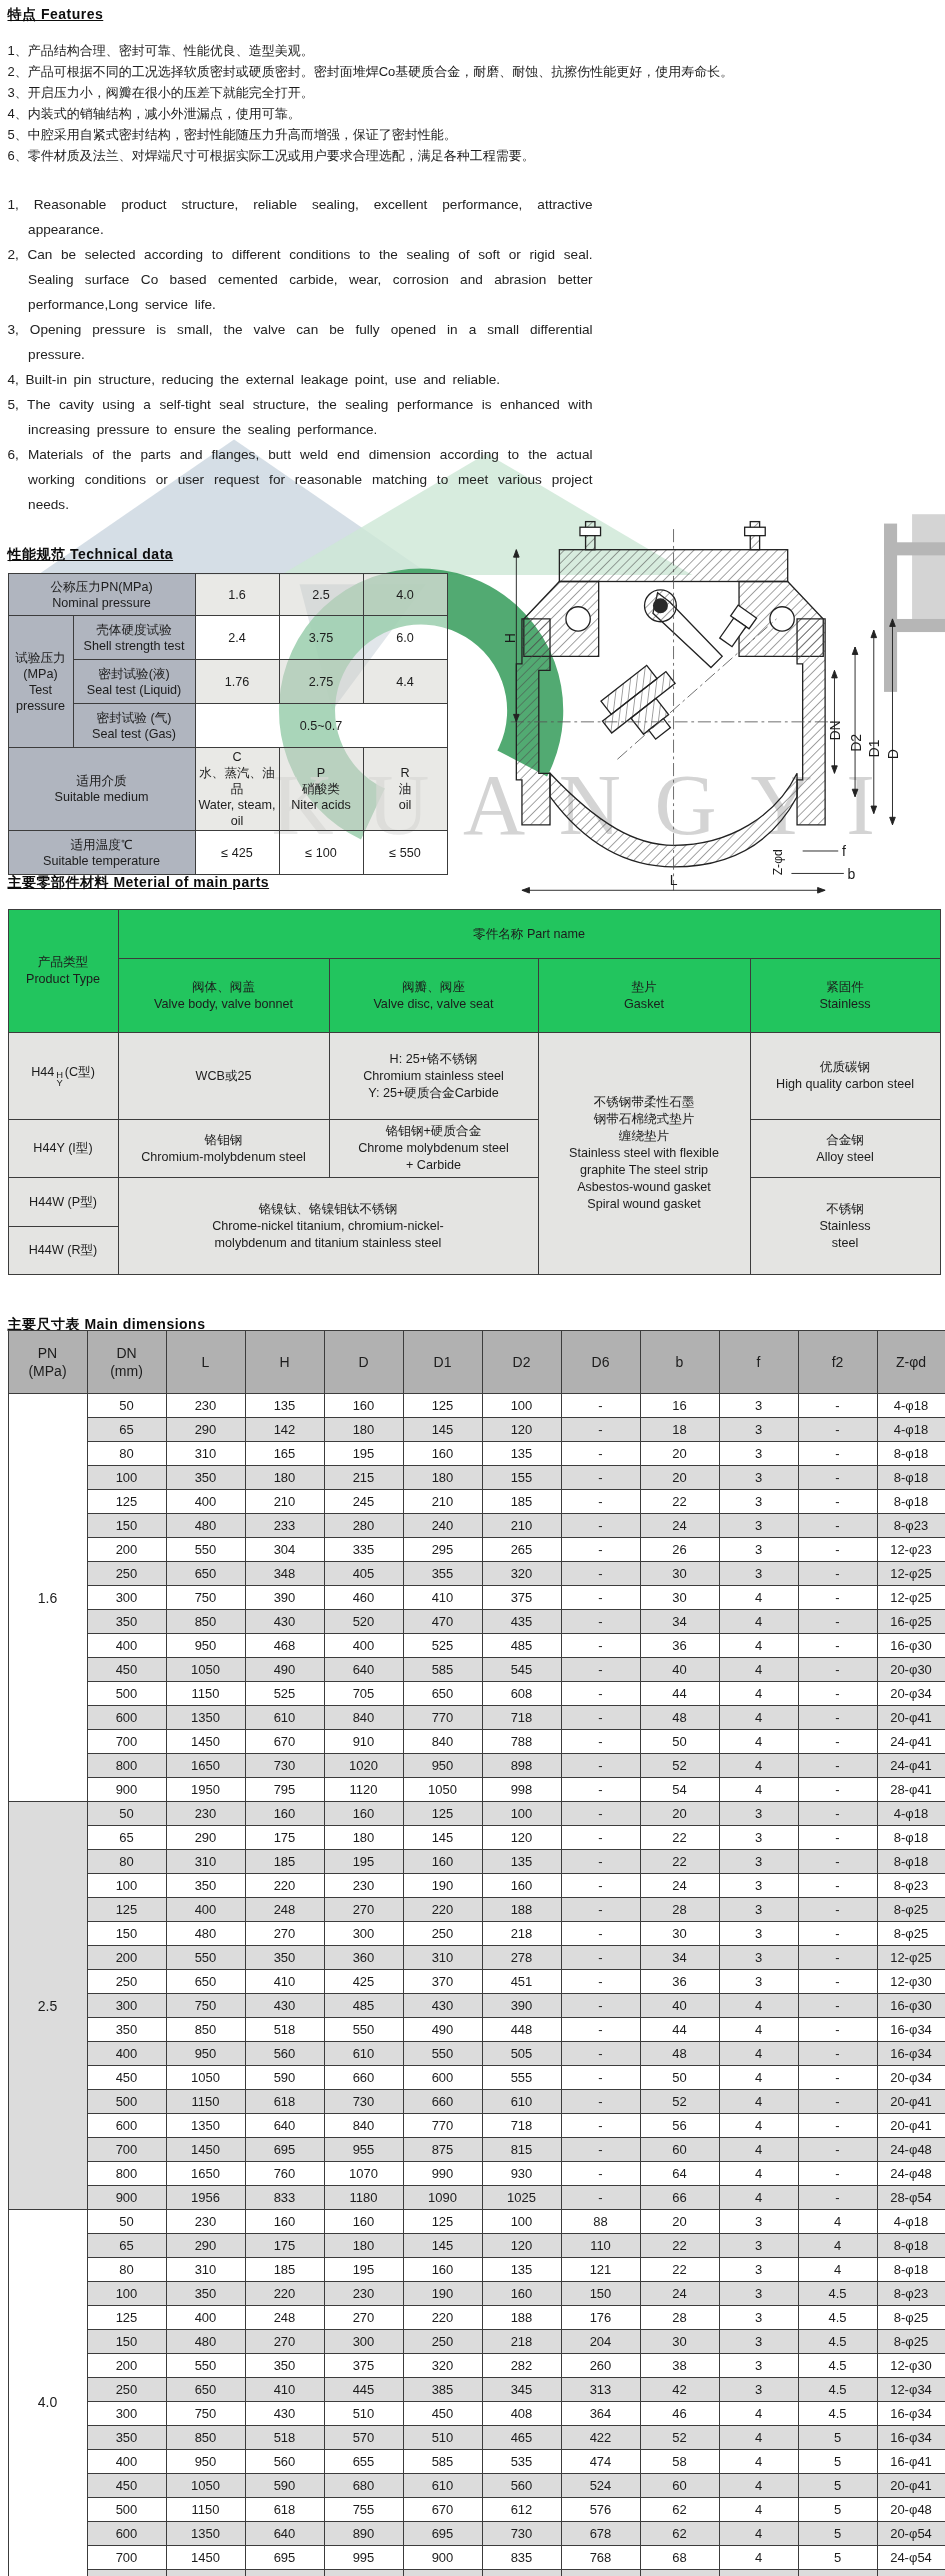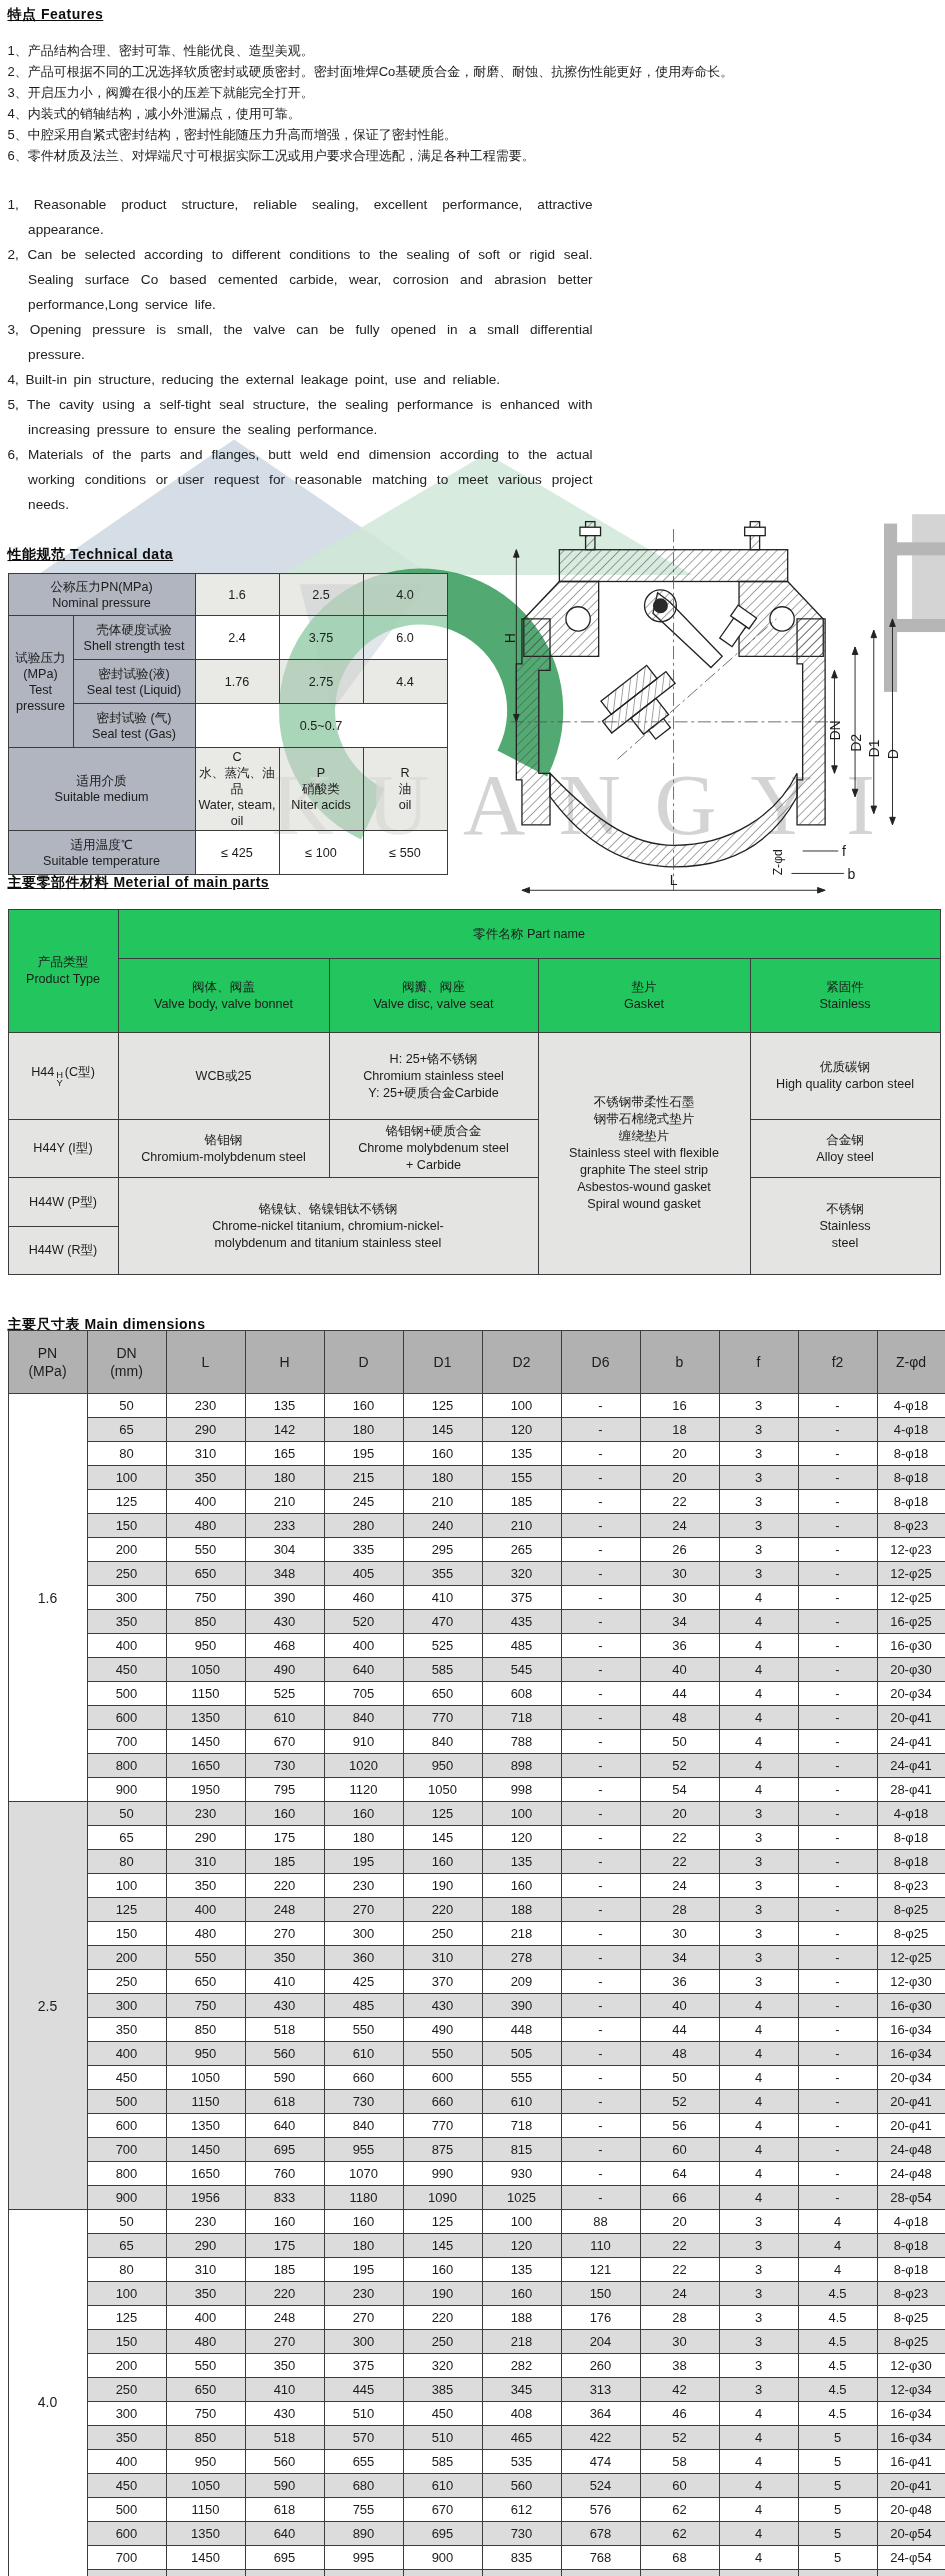--- a/index.html
+++ b/index.html
@@ -654,21 +654,21 @@
           <td>3</td>
           <td>-</td>
           <td>12-φ25</td>
         </tr>
         <tr class="">
           <td>250</td>
           <td>650</td>
           <td>410</td>
           <td>425</td>
           <td>370</td>
-          <td>209</td>
+          <td>451</td>
           <td>-</td>
           <td>36</td>
           <td>3</td>
           <td>-</td>
           <td>12-φ30</td>
         </tr>
         <tr class="alt ">
           <td>300</td>
           <td>750</td>
           <td>430</td>

